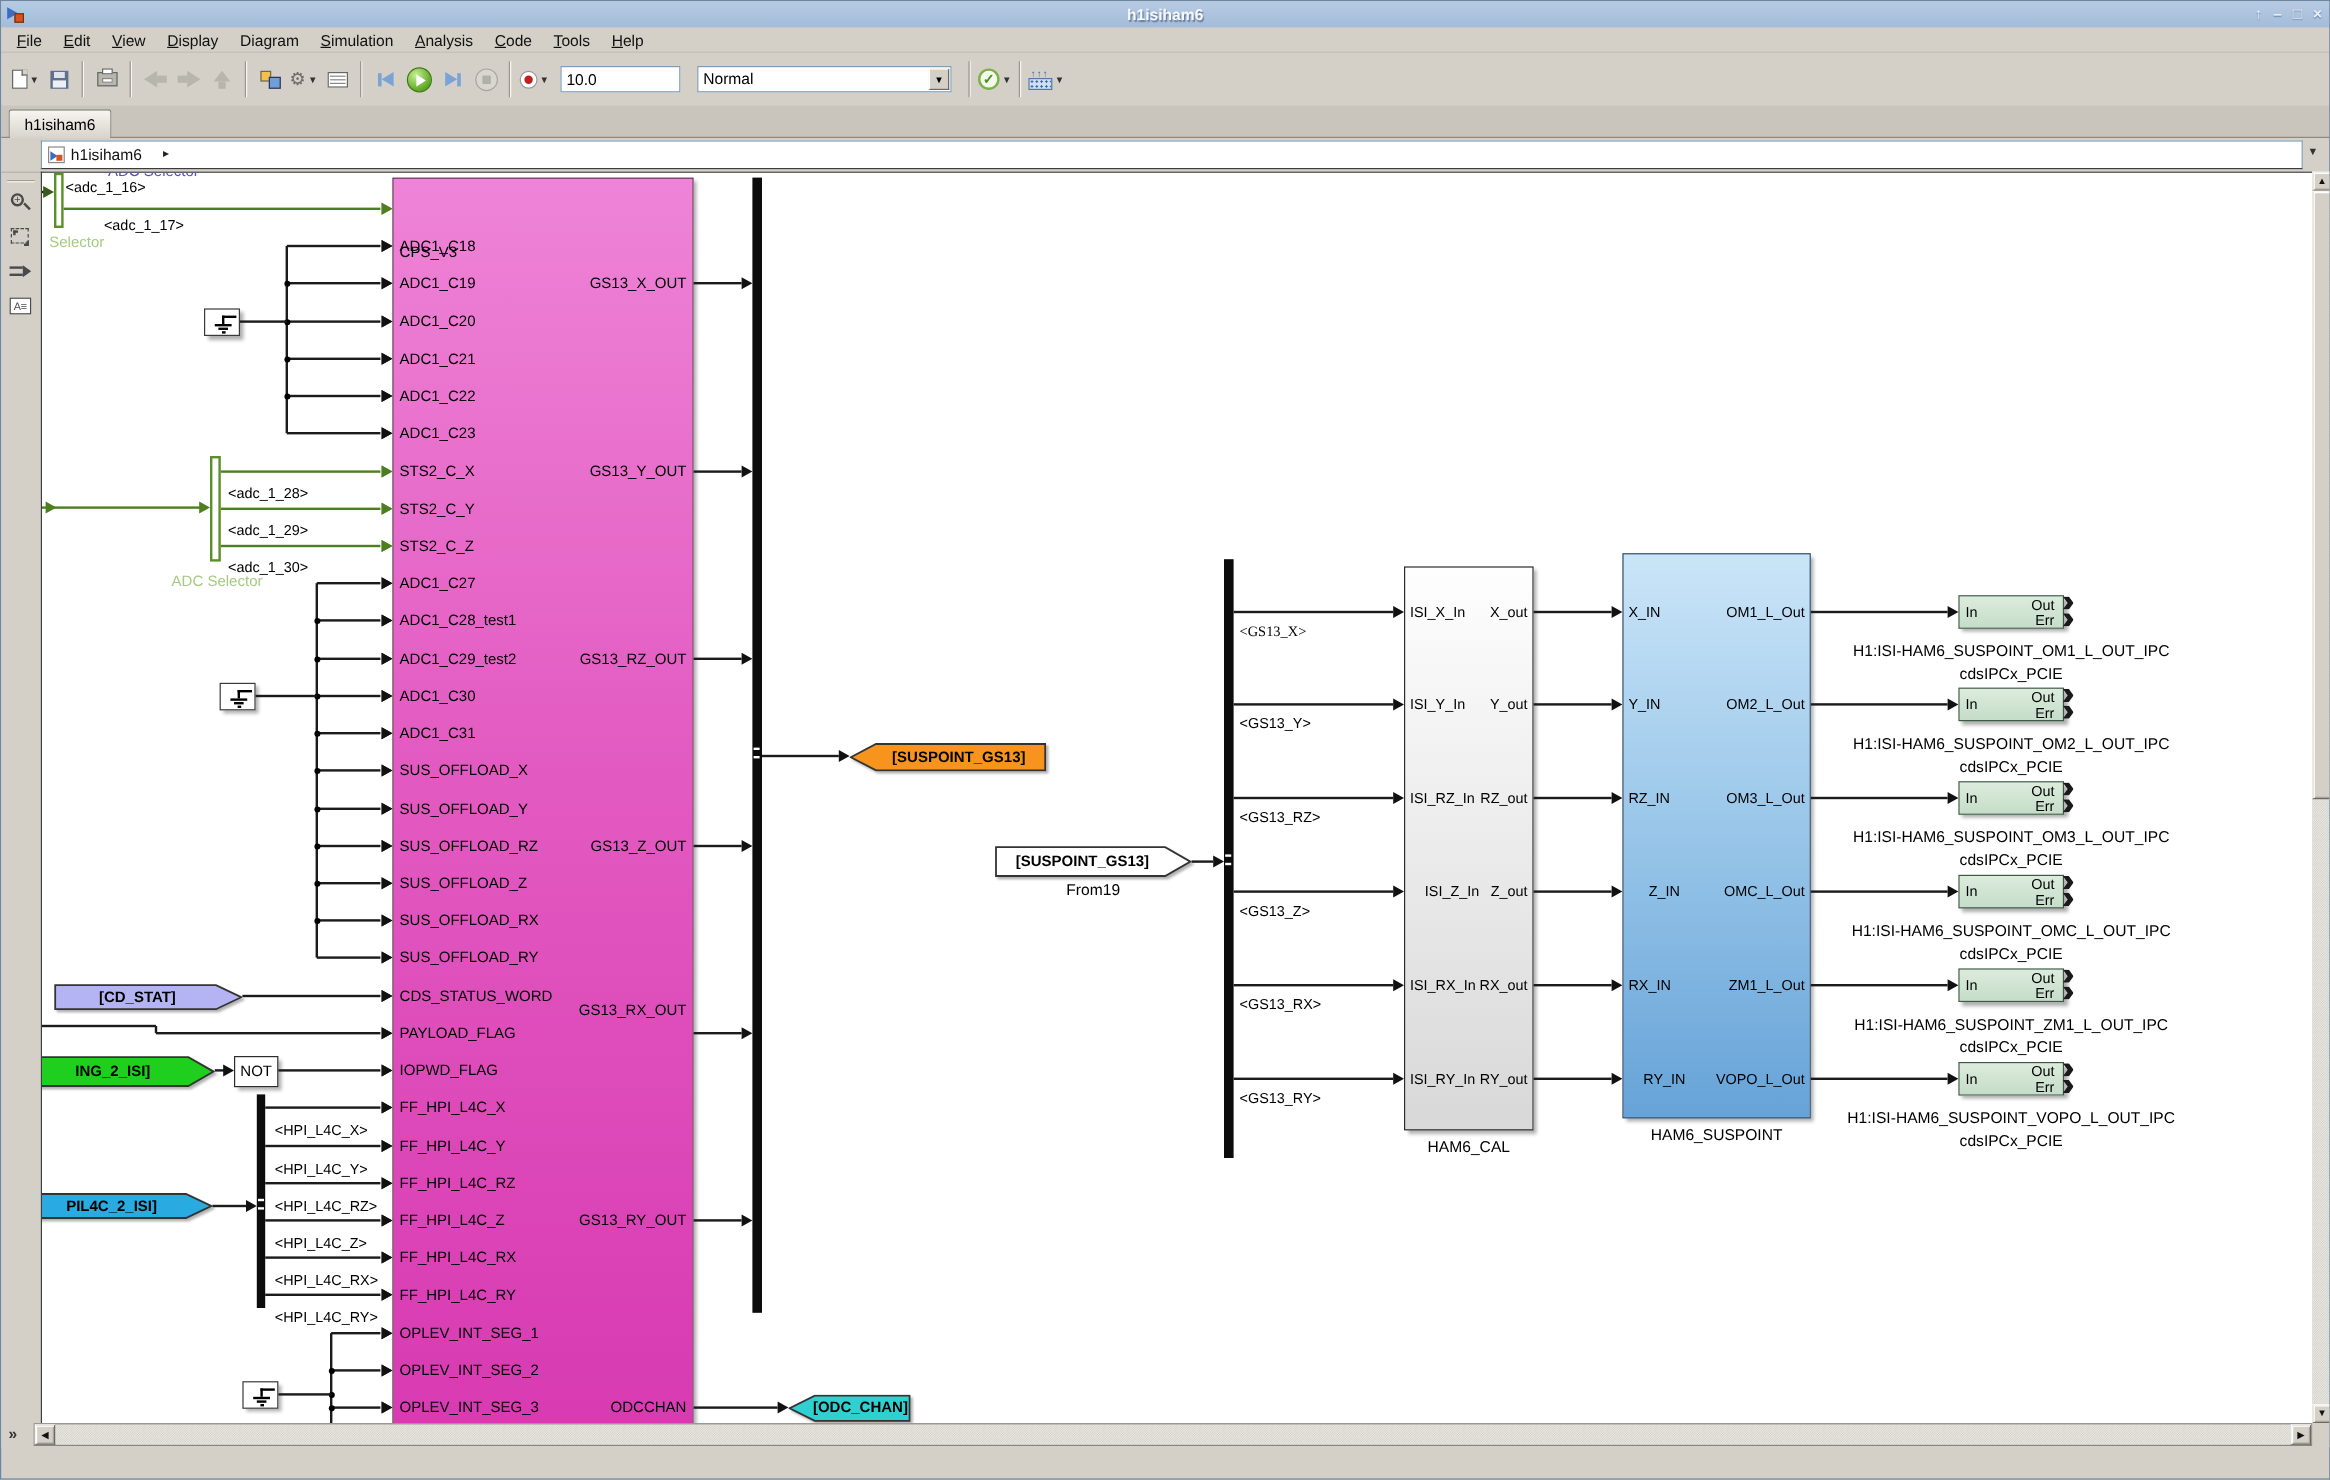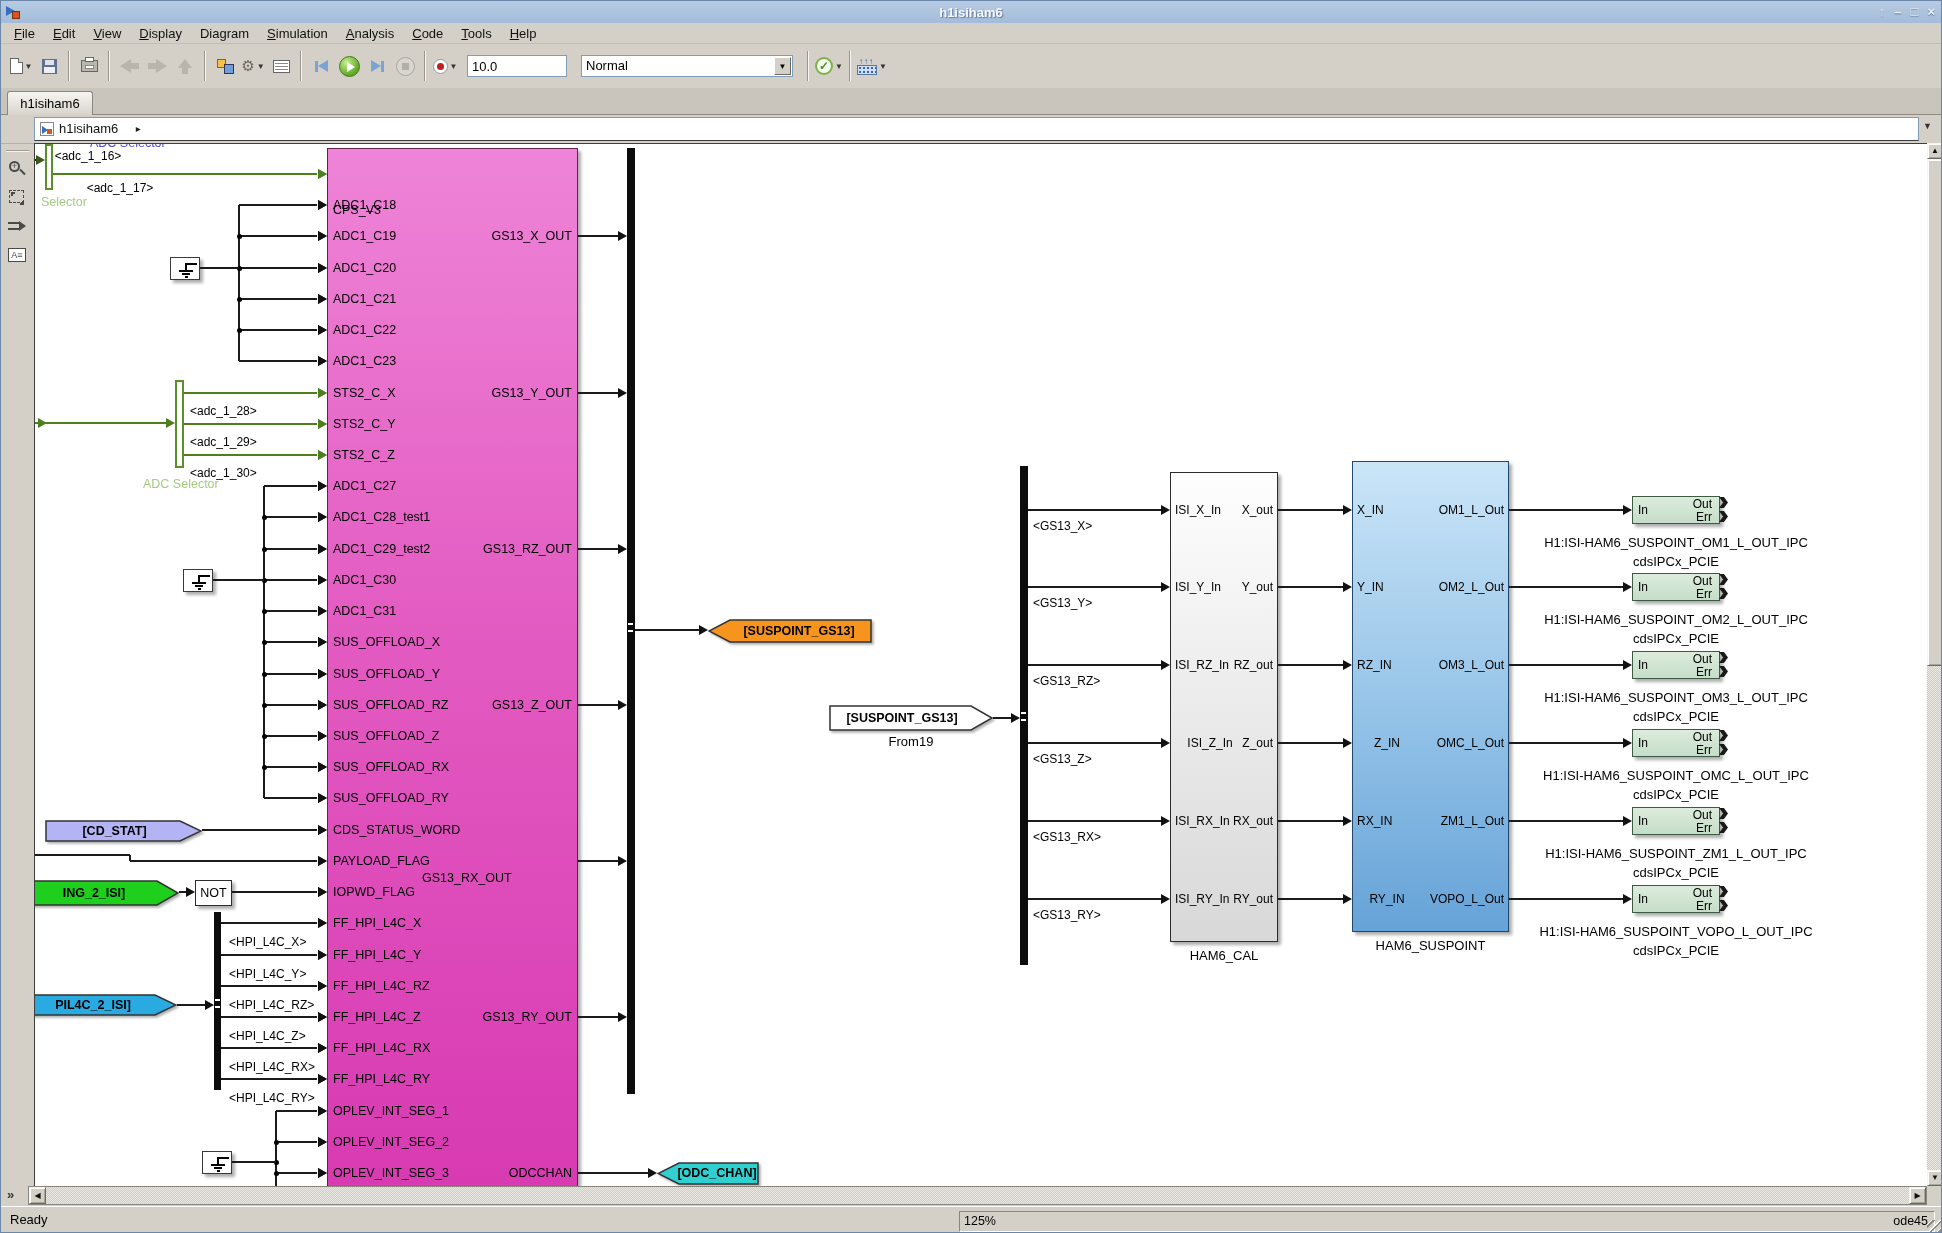--- a/index.html
+++ b/index.html
@@ -315,21 +315,21 @@
       <div class="abs lbl " style="left: 298px; top: 959px; width: 180px; height: 16px; text-align: left;">OPLEV_INT_SEG_1</div>
       <div class="abs " style="left: 283px; top: 962px; width: 0px; height: 0px; border-top: 5px solid transparent; border-bottom: 5px solid transparent; border-left: 9px solid rgb(17, 17, 17);"></div>
       <div class="abs lbl " style="left: 298px; top: 990px; width: 180px; height: 16px; text-align: left;">OPLEV_INT_SEG_2</div>
       <div class="abs " style="left: 283px; top: 993px; width: 0px; height: 0px; border-top: 5px solid transparent; border-bottom: 5px solid transparent; border-left: 9px solid rgb(17, 17, 17);"></div>
       <div class="abs lbl " style="left: 298px; top: 1021px; width: 180px; height: 16px; text-align: left;">OPLEV_INT_SEG_3</div>
       <div class="abs " style="left: 283px; top: 1024px; width: 0px; height: 0px; border-top: 5px solid transparent; border-bottom: 5px solid transparent; border-left: 9px solid rgb(17, 17, 17);"></div>
       <div class="abs lbl " style="left: 387px; top: 84px; width: 150px; height: 16px; text-align: right;">GS13_X_OUT</div>
       <div class="abs lbl " style="left: 387px; top: 241px; width: 150px; height: 16px; text-align: right;">GS13_Y_OUT</div>
       <div class="abs lbl " style="left: 387px; top: 397px; width: 150px; height: 16px; text-align: right;">GS13_RZ_OUT</div>
       <div class="abs lbl " style="left: 387px; top: 553px; width: 150px; height: 16px; text-align: right;">GS13_Z_OUT</div>
-      <div class="abs lbl " style="left: 387px; top: 726px; width: 150px; height: 16px; text-align: left;">GS13_RX_OUT</div>
+      <div class="abs lbl " style="left: 387px; top: 690px; width: 150px; height: 16px; text-align: right;">GS13_RX_OUT</div>
       <div class="abs lbl " style="left: 387px; top: 865px; width: 150px; height: 16px; text-align: right;">GS13_RY_OUT</div>
       <div class="abs lbl " style="left: 387px; top: 1021px; width: 150px; height: 16px; text-align: right;">ODCCHAN</div>
       <div class="abs " style="left: 10px; top: 0px; width: 8px; height: 46px; border: 2px solid rgb(90, 143, 41); background: rgb(255, 255, 255); position: absolute;"></div>
       <div class="abs wire" style="left: 0px; top: 15px; width: 2px; height: 2px;"></div>
       <div class="abs " style="left: 1px; top: 11px; width: 0px; height: 0px; border-top: 5px solid transparent; border-bottom: 5px solid transparent; border-left: 9px solid rgb(58, 90, 26);"></div>
       <div class="abs gwire" style="left: 18px; top: 29px; width: 264px; height: 2px;"></div>
       <div class="abs " style="left: 283px; top: 25px; width: 0px; height: 0px; border-top: 5px solid transparent; border-bottom: 5px solid transparent; border-left: 9px solid rgb(78, 127, 31);"></div>
       <div class="abs lbl small" style="left: 8px; top: 4px; width: 90px; height: 16px; text-align: center;">&lt;adc_1_16&gt;</div>
       <div class="abs lbl small" style="left: 40px; top: 36px; width: 90px; height: 16px; text-align: center;">&lt;adc_1_17&gt;</div>
       <div class="abs lbl pale" style="left: 6px; top: 50px; width: 80px; height: 16px; text-align: left;">Selector</div>
@@ -523,21 +523,21 @@
         <div class="tagtext" style="left: 2px; width: 142px; line-height: 26px;">[SUSPOINT_GS13]</div>
       </div>
       <div class="abs lbl caption" style="left: 814px; top: 590px; width: 124px; height: 16px; text-align: center;">From19</div>
       <div class="abs wire" style="left: 958px; top: 573px; width: 18px; height: 2px;"></div>
       <div class="abs " style="left: 976px; top: 569px; width: 0px; height: 0px; border-top: 5px solid transparent; border-bottom: 5px solid transparent; border-left: 9px solid rgb(17, 17, 17);"></div>
       <div class="abs busbar" style="left: 985px; top: 322px; width: 8px; height: 499px;"></div>
       <div class="abs tick" style="left: 986px; top: 568px; width: 5px; height: 2px;"></div>
       <div class="abs tick" style="left: 986px; top: 575px; width: 5px; height: 2px;"></div>
       <div class="abs wire" style="left: 993px; top: 365px; width: 133px; height: 2px;"></div>
       <div class="abs " style="left: 1126px; top: 361px; width: 0px; height: 0px; border-top: 5px solid transparent; border-bottom: 5px solid transparent; border-left: 9px solid rgb(17, 17, 17);"></div>
-      <div class="abs lbl small" style="left: 998px; top: 374px; width: 100px; height: 16px; text-align: left;">&lt;GS13_X&gt;</div>
+      <div class="abs lbl small" style="left: 998px; top: 374px; width: 100px; height: 16px; text-align: left; font-family: Liberation Serif, serif;">&lt;GS13_X&gt;</div>
       <div class="abs wire" style="left: 993px; top: 442px; width: 133px; height: 2px;"></div>
       <div class="abs " style="left: 1126px; top: 438px; width: 0px; height: 0px; border-top: 5px solid transparent; border-bottom: 5px solid transparent; border-left: 9px solid rgb(17, 17, 17);"></div>
       <div class="abs lbl small" style="left: 998px; top: 451px; width: 100px; height: 16px; text-align: left;">&lt;GS13_Y&gt;</div>
       <div class="abs wire" style="left: 993px; top: 520px; width: 133px; height: 2px;"></div>
       <div class="abs " style="left: 1126px; top: 516px; width: 0px; height: 0px; border-top: 5px solid transparent; border-bottom: 5px solid transparent; border-left: 9px solid rgb(17, 17, 17);"></div>
       <div class="abs lbl small" style="left: 998px; top: 529px; width: 100px; height: 16px; text-align: left;">&lt;GS13_RZ&gt;</div>
       <div class="abs wire" style="left: 993px; top: 598px; width: 133px; height: 2px;"></div>
       <div class="abs " style="left: 1126px; top: 594px; width: 0px; height: 0px; border-top: 5px solid transparent; border-bottom: 5px solid transparent; border-left: 9px solid rgb(17, 17, 17);"></div>
       <div class="abs lbl small" style="left: 998px; top: 607px; width: 100px; height: 16px; text-align: left;">&lt;GS13_Z&gt;</div>
       <div class="abs wire" style="left: 993px; top: 676px; width: 133px; height: 2px;"></div>
@@ -656,21 +656,13 @@
 
   <div class="abs" style="left:0;top:1185px;width:1942px;height:20px;background:#d4d0c8">
     <div class="abs" style="left:6px;top:1px;font-size:13px;font-weight:bold;color:#333">»</div>
     <div class="abs sbtrack" style="left:27px;top:0;width:1899px;height:19px;border:1px solid #8a867e">
       <div class="abs raised sbarrow" style="left:0;top:0;width:17px;height:17px;line-height:16px">◀</div>
       <div class="abs raised sbarrow" style="right:0;top:0;width:17px;height:17px;line-height:16px">▶</div>
     </div>
     <div class="abs" style="left:1926px;top:0;width:16px;height:20px;background:#d4d0c8"></div>
   </div>
 
-  <div class="statusbar">
-    <span class="abs" style="left:9px;top:5px">Ready</span>
-    <div class="spanel">
-      <span class="abs" style="left:4px;top:2px">125%</span>
-      <span class="abs" style="right:6px;top:2px">ode45</span>
-    </div>
-    <div class="grip"></div>
-  </div>
 </div>
 
 </body></html>

